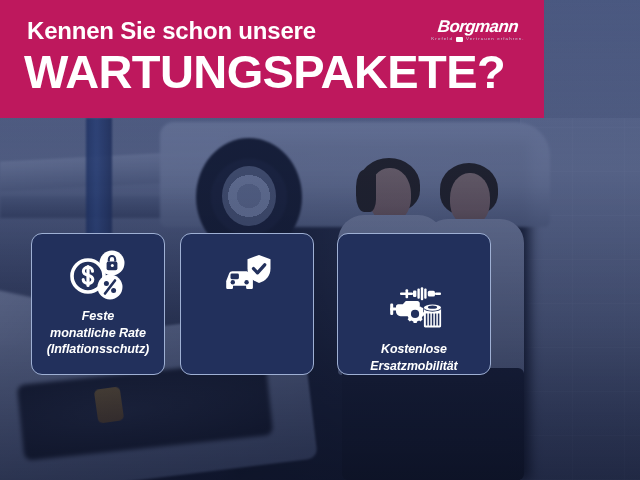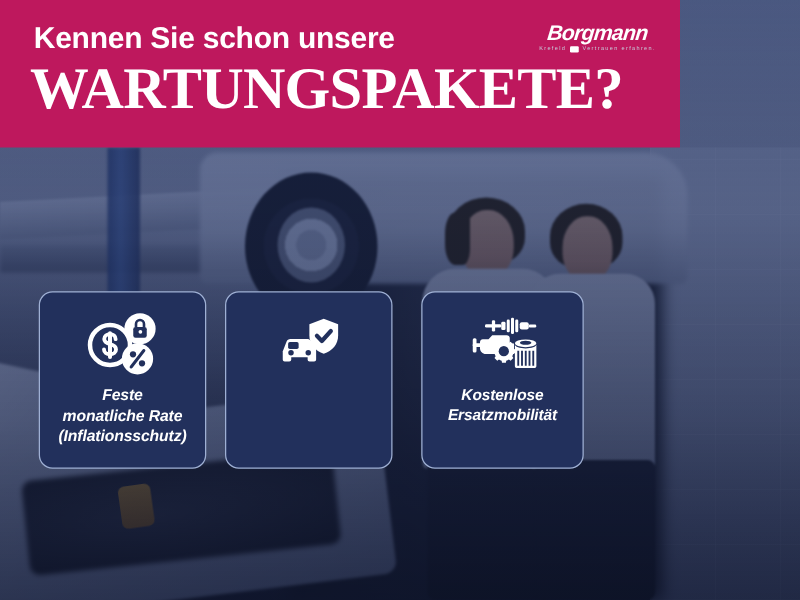--- a/index.html
+++ b/index.html
@@ -166,21 +166,20 @@
   }
   .headline {
     position: absolute;
     left: 24px; top: 48px;
     color: #ffffff;
     font-size: 47px;
     font-weight: bold;
     letter-spacing: -0.6px;
     white-space: nowrap;
     line-height: 1;
-    font-family: Liberation Serif, serif;
   }
   .logo {
     position: absolute;
     right: 14px; top: 18px;
     width: 104px;
     text-align: center;
   }
   .logo-word {
     color: #ffffff;
     font-size: 17px;
@@ -226,21 +225,21 @@
     border: 1px solid #9fb0d4;
     border-radius: 11px;
     box-sizing: border-box;
     display: flex;
     flex-direction: column;
     align-items: center;
     font-style: italic;
   }
   .card-1 { left: 31px;  width: 134px; }
   .card-2 { left: 180px; width: 134px; }
-  .card-3 { left: 337px; width: 130px; }
+  .card-3 { left: 337px; width: 154px; justify-content: flex-end; }
   .card-4 { left: 487px; width: 133px; }
 
   .card-icon {
     margin-top: 14px;
     height: 54px;
     display: flex;
     align-items: center;
     justify-content: center;
   }
   .card-label {

